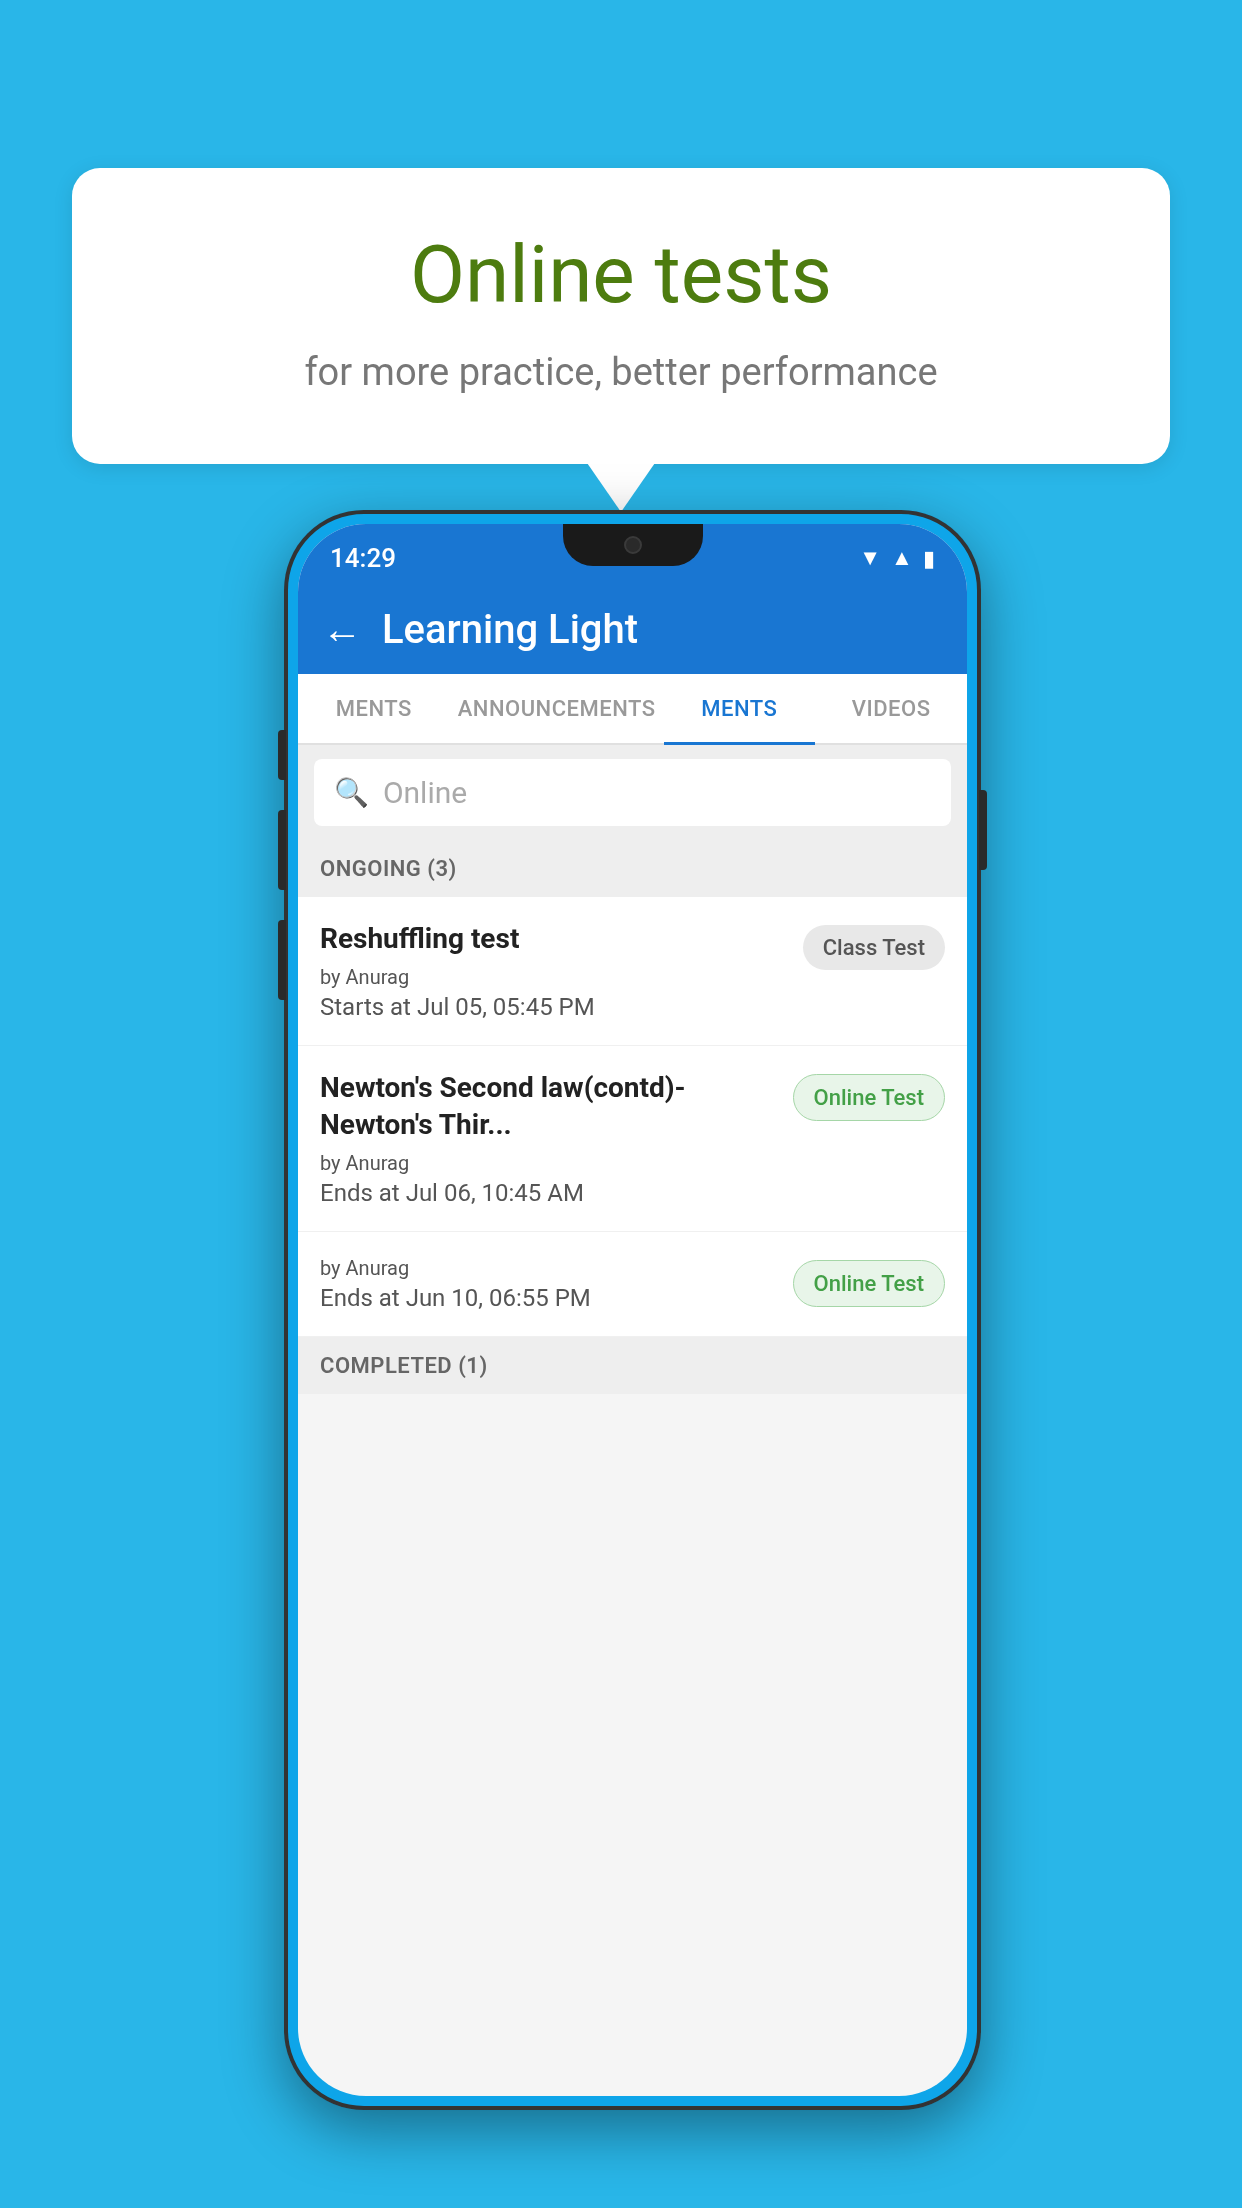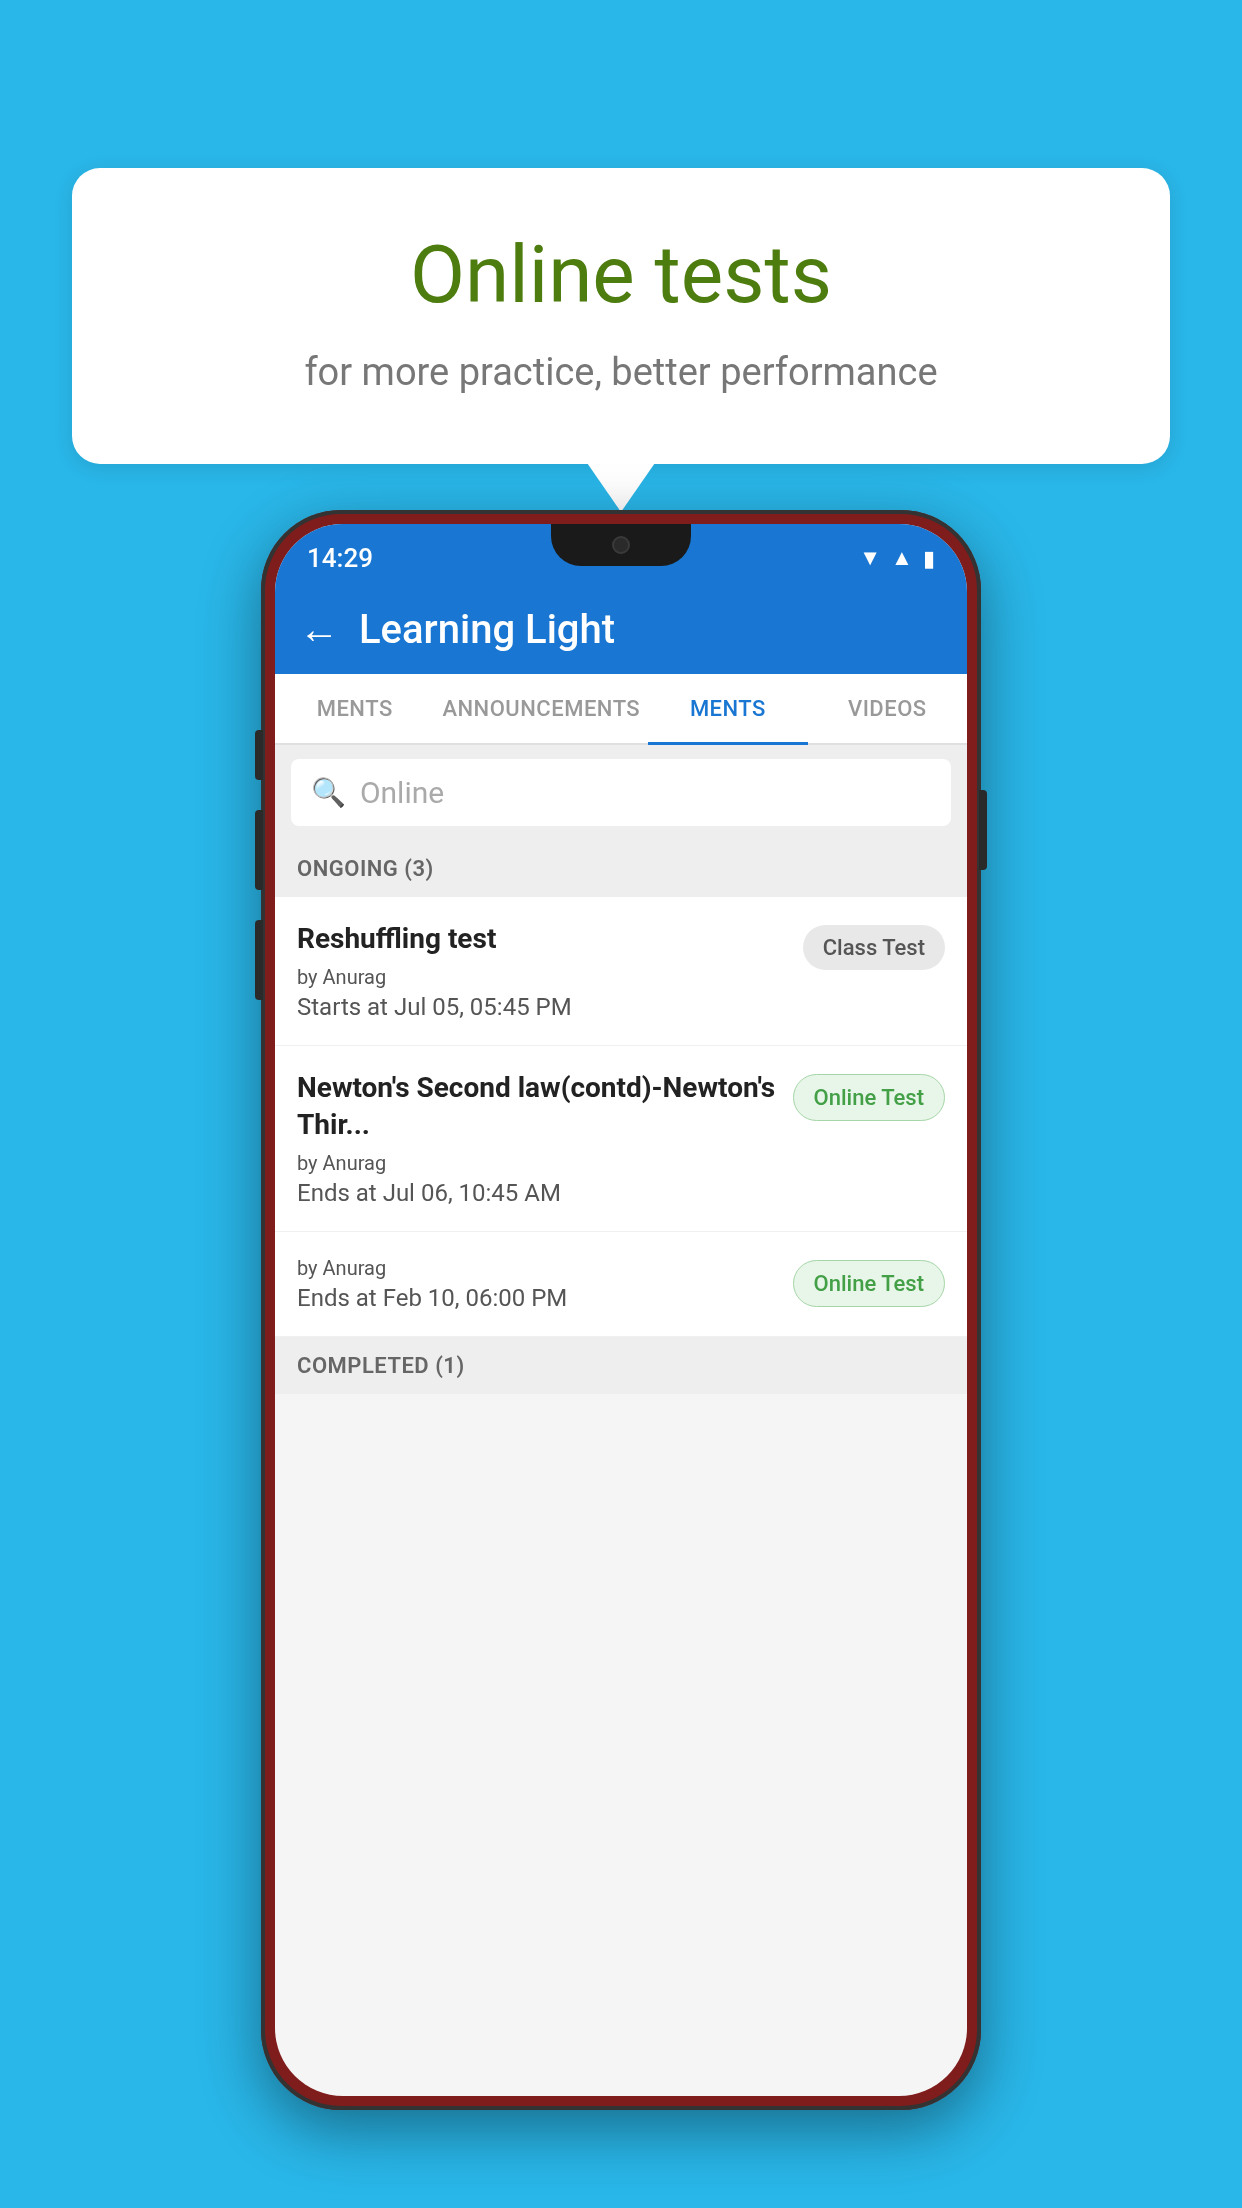--- a/index.html
+++ b/index.html
@@ -57,23 +57,24 @@
       left: 50%;
       transform: translateX(-50%);
       width: 720px;
       height: 1600px;
     }
 
     
     .phone-frame {
       position: absolute;
       inset: 0;
-      background: #7f1d1d;
+      background: #0ea5e9;
       border-radius: 80px;
       box-shadow: 0 20px 60px rgba(0,0,0,0.4), inset 0 0 0 4px #333;
+      margin-left: 23px;
     }
 
     
     .phone-screen {
       position: absolute;
       top: 14px;
       left: 14px;
       right: 14px;
       bottom: 14px;
       background: #f5f5f5;
@@ -391,21 +392,21 @@
               <span>Ends at</span>&nbsp;<span>Jul 06, 10:45 AM</span>
             </div>
           </div>
           <span class="test-badge badge-online">Online Test</span>
         </div>
 
         <div class="test-item">
           <div class="test-info">
             <div class="test-author">by Anurag</div>
             <div class="test-date">
-              <span>Ends at</span>&nbsp;<span>Feb 10, 06:00 PM</span>
+              <span>Ends at</span>&nbsp;<span>Jun 10, 06:55 PM</span>
             </div>
           </div>
           <span class="test-badge badge-online">Online Test</span>
         </div>
 
       </div>
 
       <div class="completed-header">COMPLETED (1)</div>
 
     </div>

